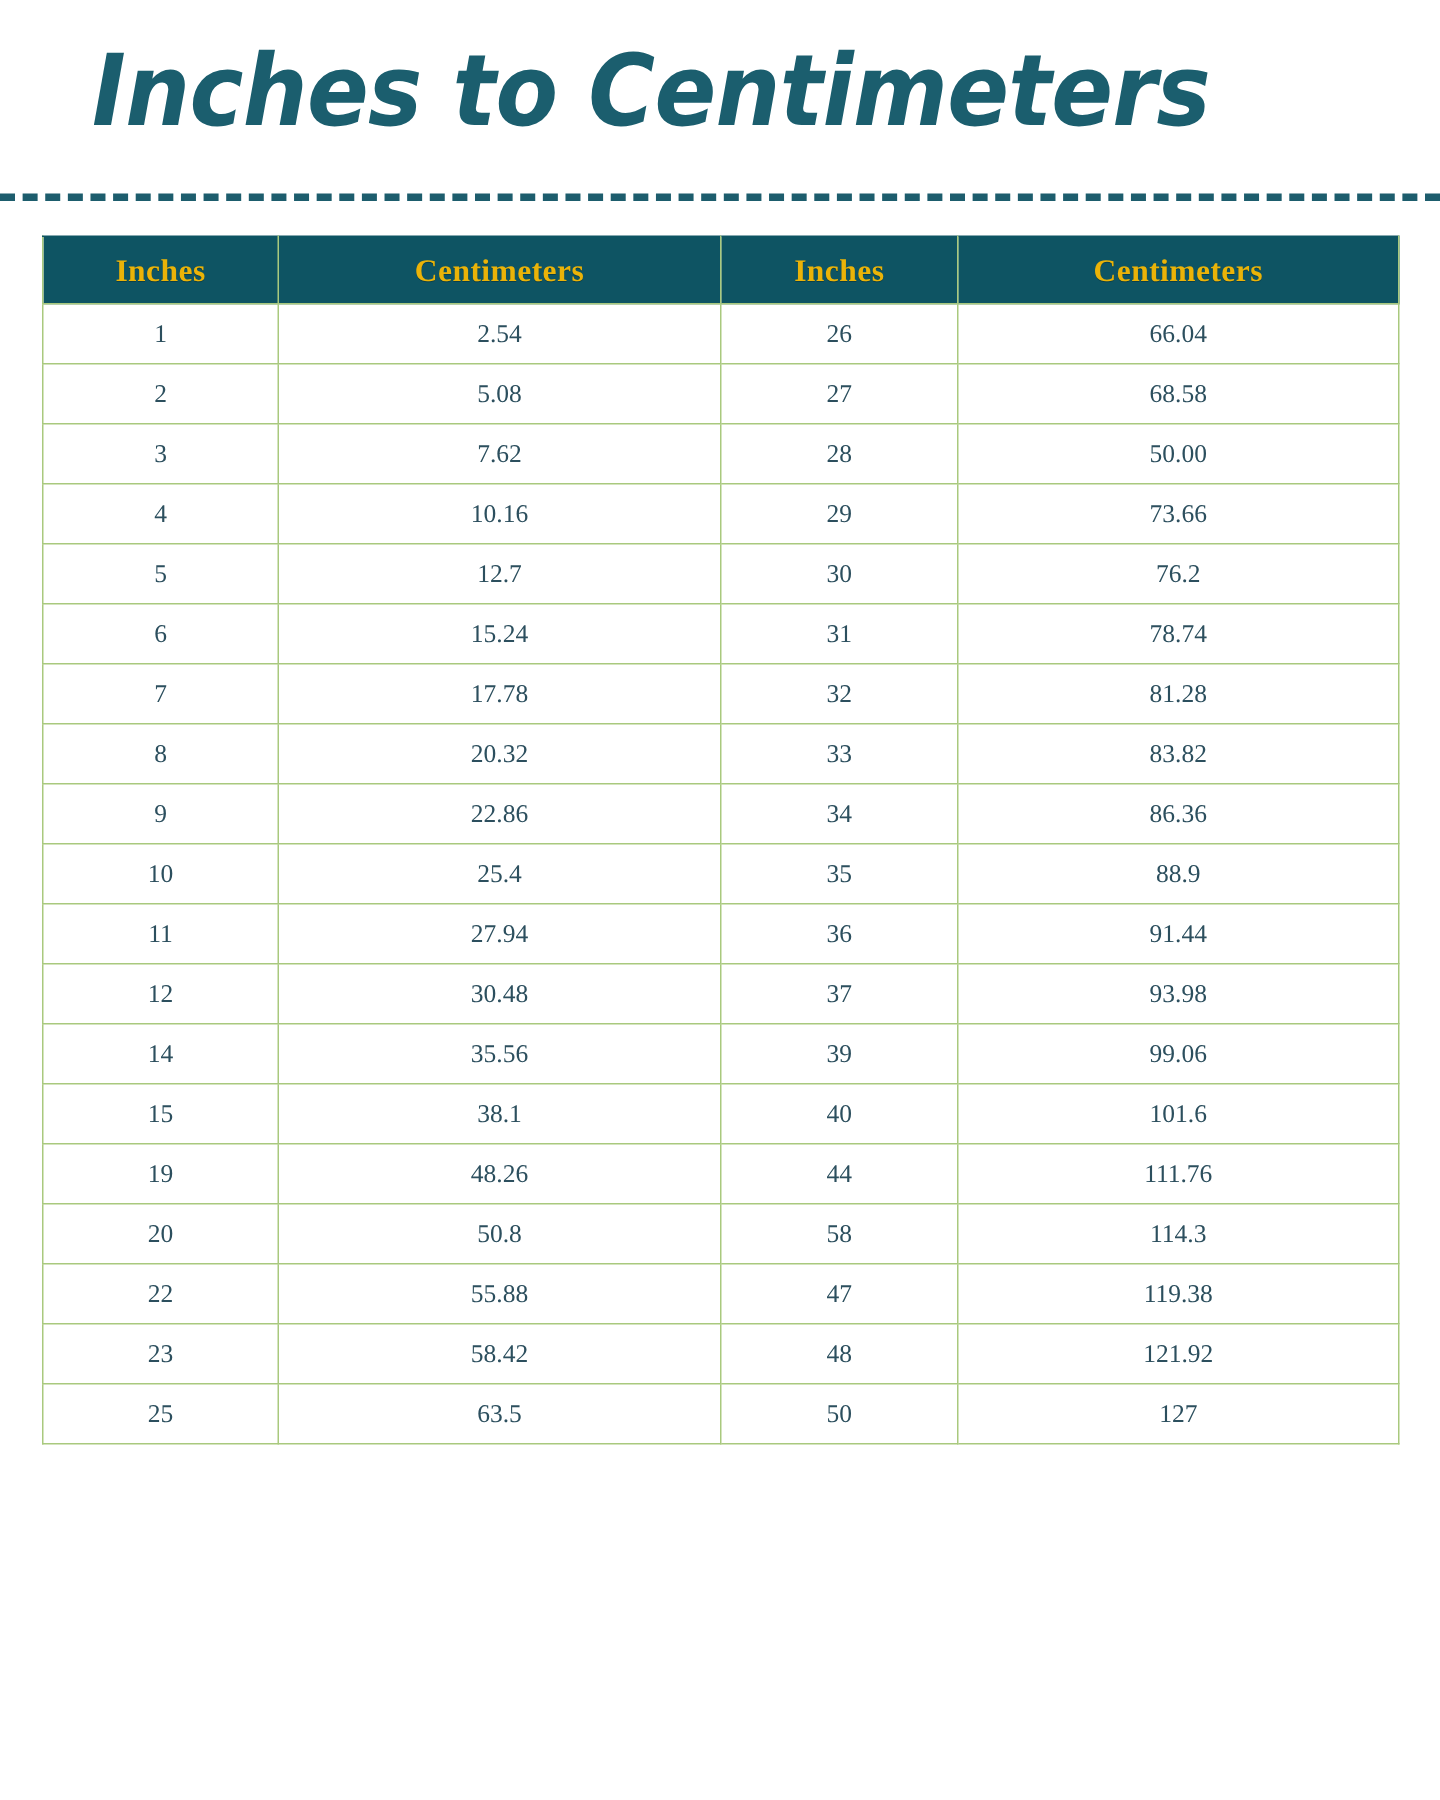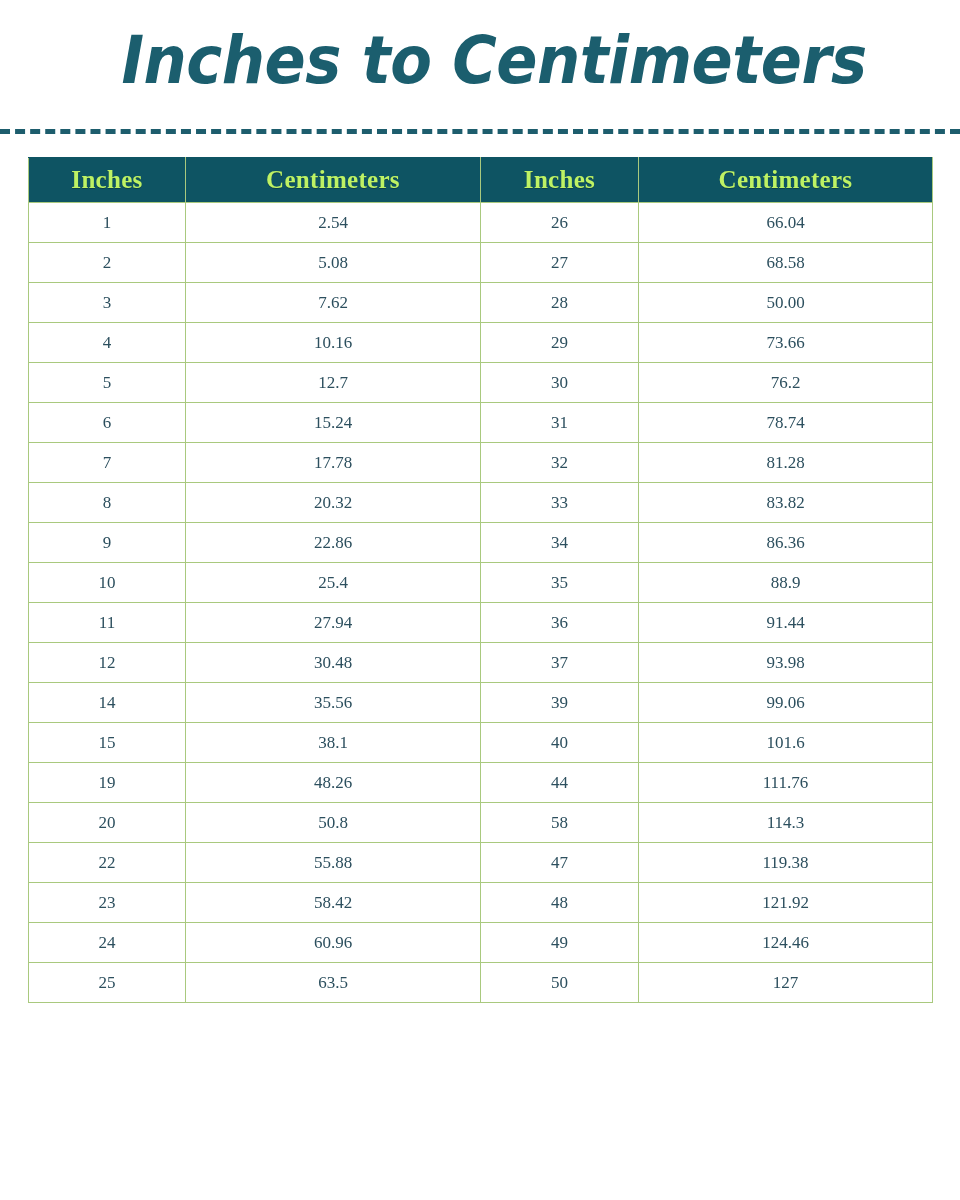--- a/index.html
+++ b/index.html
@@ -14,21 +14,21 @@
     overflow: hidden;
     position: relative;
   }
 
   
   .title-wrap {
     width: 960px;
     height: 118px;
     display: flex;
     align-items: center;
-    justify-content: center;
+    justify-content: flex-start;
     box-sizing: border-box;
     padding-top: 4px;
     padding-left: 29px;
   }
   .page-title {
     font-family: "DejaVu Sans", "Liberation Sans", sans-serif;
     font-style: italic;
     font-weight: bold;
     font-size: 66px;
     line-height: 1;
@@ -65,24 +65,24 @@
     width: 904px;
     border: 1px solid #a9c97e;
   }
   table.conv col.c-in  { width: 157px; }
   table.conv col.c-cm  { width: 295px; }
   table.conv col.c-in2 { width: 158px; }
   table.conv col.c-cm2 { width: 294px; }
 
   table.conv thead th {
     background: #0e5463;
-    color: #bef264;
+    color: #eab308;
     font-family: "Liberation Serif", "DejaVu Serif", serif;
     font-weight: bold;
-    font-size: 25px;
+    font-size: 21px;
     letter-spacing: 0.3px;
     height: 44px;
     padding: 0;
     text-align: center;
     vertical-align: middle;
     border-left: 1px solid #a9c97e;
     border-right: 1px solid #a9c97e;
     border-top: 1px solid #0e5463;
     border-bottom: 1px solid #a9c97e;
     text-shadow: 0 1px 0 rgba(0,0,0,0.25);
@@ -230,26 +230,20 @@
           <td>47</td>
           <td>119.38</td>
         </tr>
         <tr>
           <td>23</td>
           <td>58.42</td>
           <td>48</td>
           <td>121.92</td>
         </tr>
         <tr>
-          <td>24</td>
-          <td>60.96</td>
-          <td>49</td>
-          <td>124.46</td>
-        </tr>
-        <tr>
           <td>25</td>
           <td>63.5</td>
           <td>50</td>
           <td>127</td>
         </tr>
       </tbody>
   </table>
 </div>
 
 </body></html>

